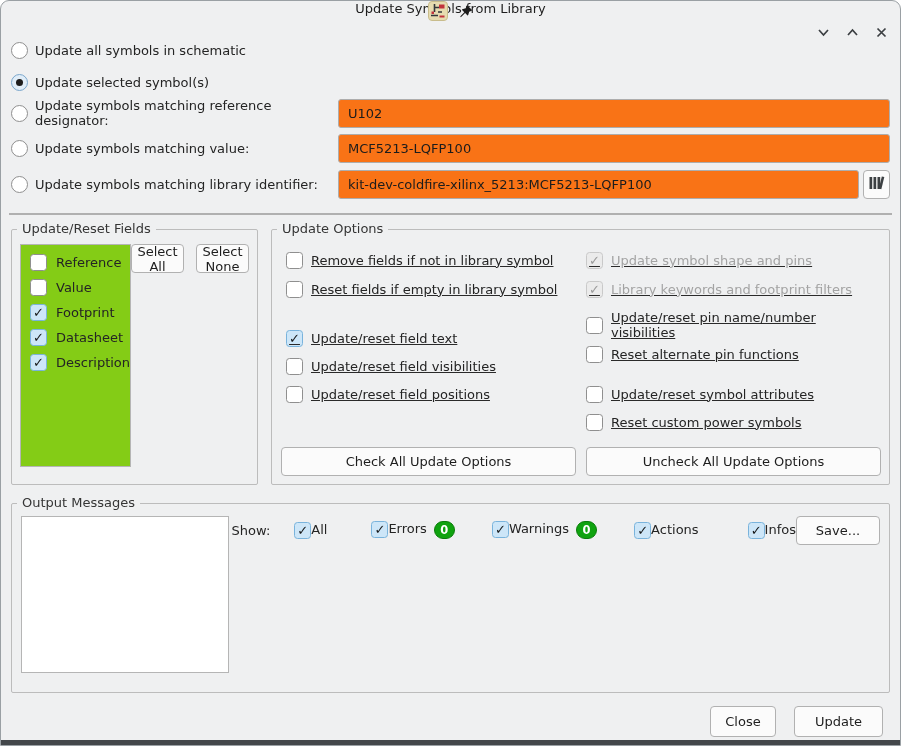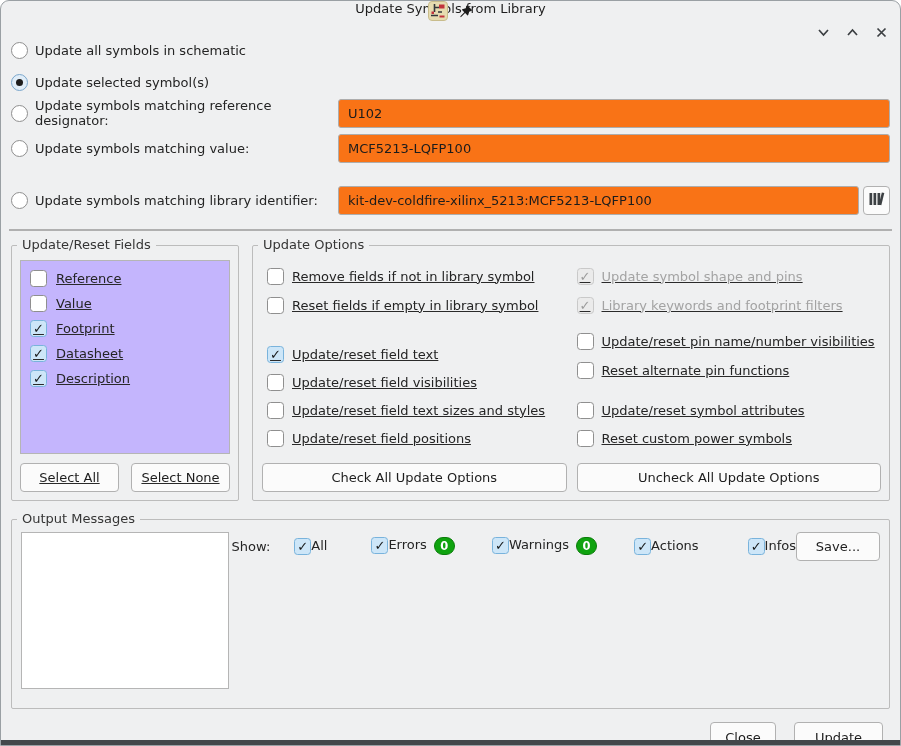--- a/index.html
+++ b/index.html
@@ -59,22 +59,22 @@
     display: flex; align-items: center; justify-content: center;
   }
   .separator { height: 2px; background: #b0b0b0; margin: 14px -2px 0; border: none; }
   
   .group { position: relative; border: 1px solid #bcbcbc; border-radius: 2px; }
   .group-title {
     position: absolute; top: -9px; left: 5px;
     background: var(--window_bg, #eff0f1); padding: 0 5px; color: #353535;
   }
   .mid-row { display: flex; gap: 13px; margin-top: 14px; height: 256px; }
-  .g-fields { width: 228px; flex: none; display: flex; flex-direction: column; padding: 14px 8px 8px; text-decoration: underline; }
-  .listbox { flex: 1; background: #c4b5fd; border: 1px solid #b5b5b5; margin-bottom: 9px; padding-top: 5px; }
+  .g-fields { width: 247px; flex: none; display: flex; padding: 14px 8px 8px; }
+  .listbox { flex: 1; background: #84cc16; border: 1px solid #b5b5b5; margin-bottom: 9px; padding-top: 5px; }
   .fieldrow { height: 25px; display: flex; align-items: center; gap: 9px; padding-left: 9px; }
   .btn {
     background: #fbfbfb; border: 1px solid #b1b1b1; border-radius: 4px;
     height: 29px; font: inherit; color: #1d1d1d;
     display: flex; align-items: center; justify-content: center;
   }
   .pairbtns { display: flex; gap: 12px; }
   .pairbtns .btn { flex: 1; }
   .cb {
     width: 17px; height: 17px; flex: none;
@@ -203,21 +203,21 @@
     </div>
 
     <div class="scope-row r-input radiorow" style="margin-top:5px">
       <div class="lblwrap">
         <span class="radio"></span>
         <span class="txt">Update symbols matching value:</span>
       </div>
       <input class="tfield" value="MCF5213-LQFP100" style="">
     </div>
 
-    <div class="scope-row r-input radiorow" style="margin-top:22px">
+    <div class="scope-row r-input radiorow" style="margin-top:6px">
       <div class="lblwrap">
         <span class="radio"></span>
         <span class="txt">Update symbols matching library identifier:</span>
       </div>
       <input class="tfield" value="kit-dev-coldfire-xilinx_5213:MCF5213-LQFP100" style="">
       <button class="libbtn">
         <span>
           <svg width="17" height="16" viewBox="0 0 17 16">
             <rect x="1.5" y="2" width="2.7" height="12" fill="#3c4043"></rect>
             <rect x="5.5" y="2" width="2.7" height="12" fill="#3c4043"></rect>
@@ -277,24 +277,20 @@
             <div class="opt cbrow checked">
               <span class="cb"></span>
               <span class="txt">Update/reset field text</span>
             </div>
             <div class="opt cbrow">
               <span class="cb"></span>
               <span class="txt">Update/reset field visibilities</span>
             </div>
             <div class="opt cbrow">
               <span class="cb"></span>
-              <span class="txt">Update/reset field text sizes and styles</span>
-            </div>
-            <div class="opt cbrow">
-              <span class="cb"></span>
               <span class="txt">Update/reset field positions</span>
             </div>
           </div>
           <div class="opt-col col-r">
             <div class="opt cbrow checked disabled">
               <span class="cb"></span>
               <span class="txt">Update symbol shape and pins</span>
             </div>
             <div class="opt cbrow checked disabled">
               <span class="cb"></span>

